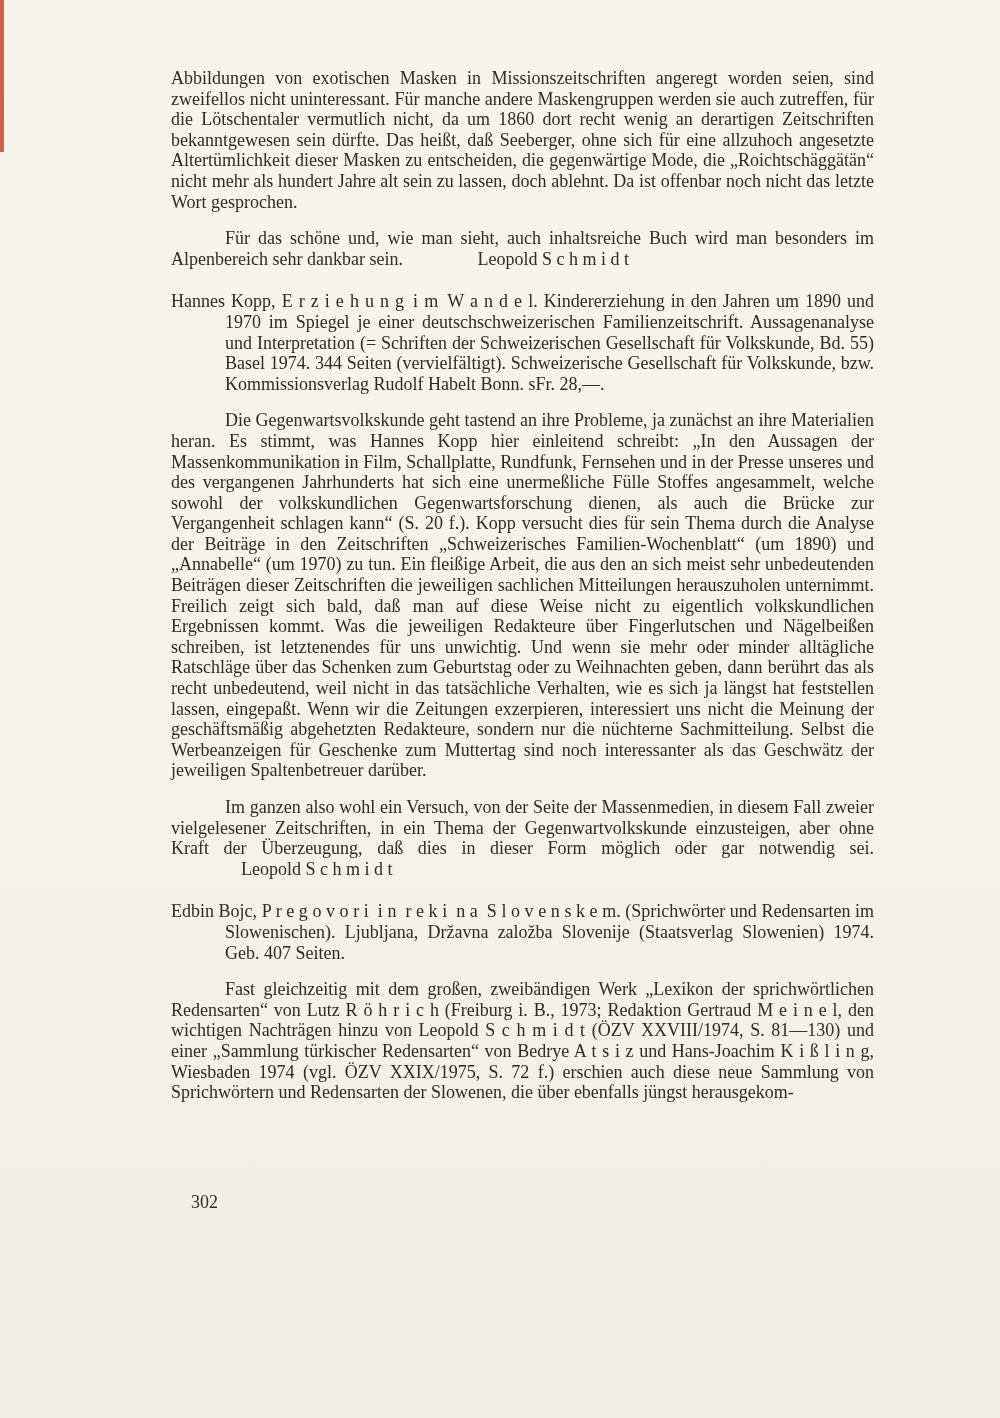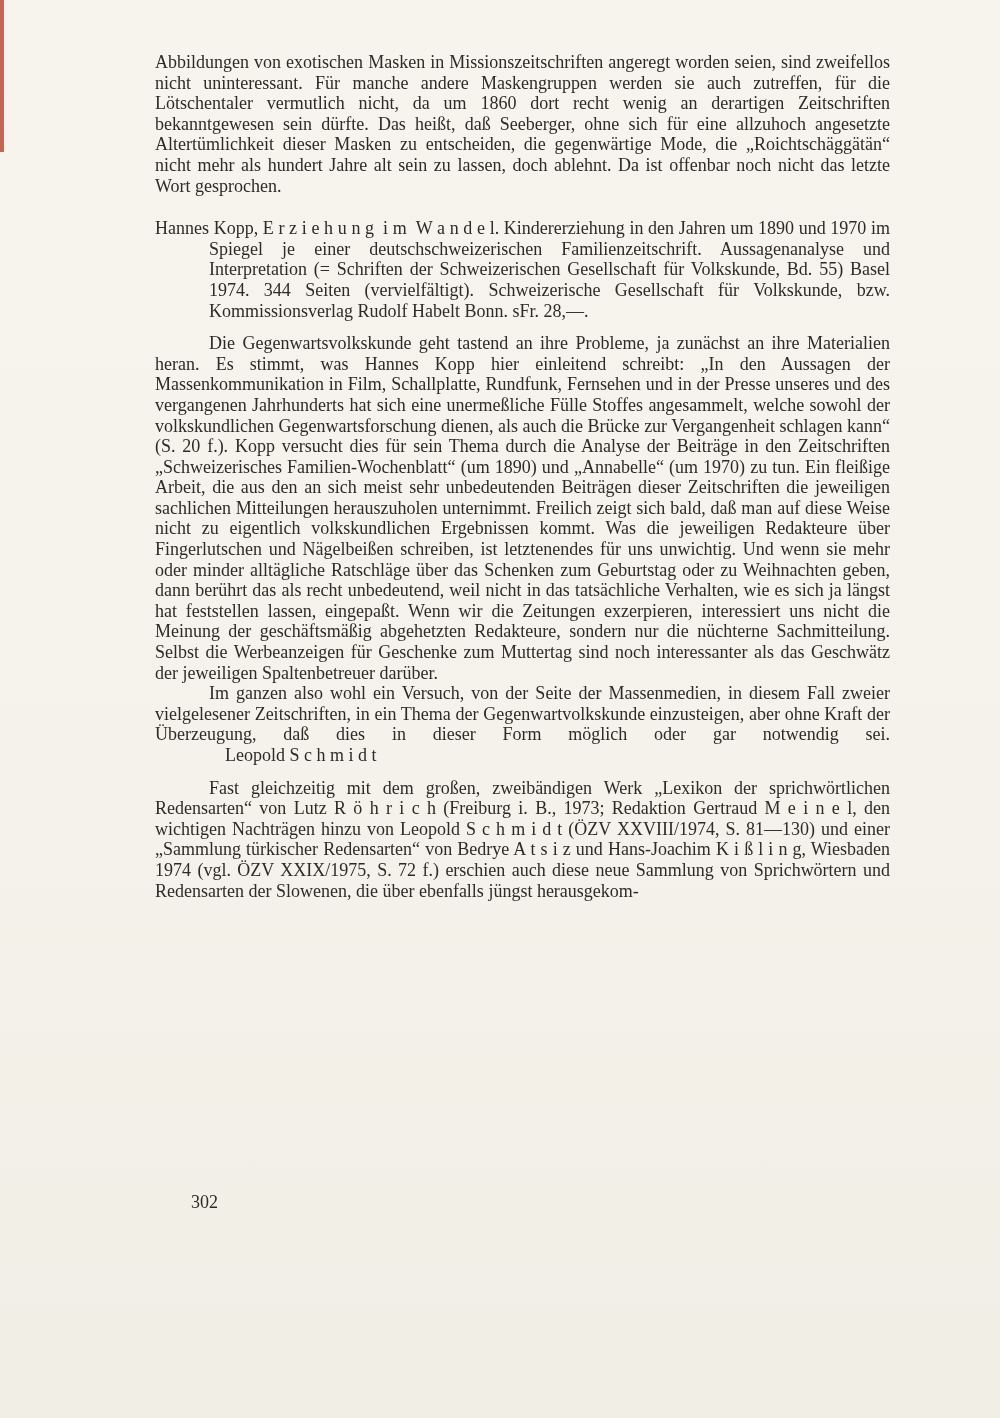--- a/index.html
+++ b/index.html
@@ -28,21 +28,21 @@
   }
   .text-block {
     position: absolute;
     left: 155px;
     top: 52px;
     width: 735px;
     font-size: 18px;
     line-height: 20.6px;
     text-align: justify;
   }
-  p { margin: 0; }
+  p { margin: 16px; }
   .indent { text-indent: 54px; }
   .review-heading {
     margin-top: 22px;
     padding-left: 54px;
     text-indent: -54px;
   }
   .after-heading { margin-top: 12px; font-family: Liberation Serif, serif; }
   .bold { font-weight: normal; }
   .signature {
     margin-left: 70px;
@@ -61,34 +61,43 @@
 <body>
 
 <div class="page">
 
   <div class="scan-artifact"></div>
 
   <div class="text-block">
 
     <p class="para">Abbildungen von exotischen Masken in Missionszeitschriften angeregt worden seien, sind zweifellos nicht uninteressant. Für manche andere Maskengruppen werden sie auch zutreffen, für die Lötschentaler vermutlich nicht, da um 1860 dort recht wenig an derartigen Zeitschriften bekanntgewesen sein dürfte. Das heißt, daß Seeberger, ohne sich für eine allzuhoch angesetzte Altertümlichkeit dieser Masken zu entscheiden, die gegenwärtige Mode, die „Roichtschäggätän“ nicht mehr als hundert Jahre alt sein zu lassen, doch ablehnt. Da ist offenbar noch nicht das letzte Wort gesprochen.</p>
 
+    <p class="para indent">
+      <span>Für das schöne und, wie man sieht, auch inhaltsreiche Buch wird man besonders im Alpenbereich sehr dankbar sein.</span>
+      <span class="signature">Leopold S c h m i d t</span>
+    </p>
 
     <p class="review-heading">
       <span class="bold">Hannes Kopp,</span>
       <span>E r z i e h u n g i m W a n d e l.</span>
       <span>Kindererziehung in den Jahren um 1890 und 1970 im Spiegel je einer deutschschweizerischen Familienzeitschrift. Aussagenanalyse und Interpretation (= Schriften der Schweizerischen Gesellschaft für Volkskunde, Bd. 55) Basel 1974. 344 Seiten (vervielfältigt). Schweizerische Gesellschaft für Volkskunde, bzw. Kommissionsverlag Rudolf Habelt Bonn. sFr. 28,—.</span>
     </p>
 
     <p class="para indent after-heading">Die Gegenwartsvolkskunde geht tastend an ihre Probleme, ja zunächst an ihre Materialien heran. Es stimmt, was Hannes Kopp hier einleitend schreibt: „In den Aussagen der Massenkommunikation in Film, Schallplatte, Rundfunk, Fernsehen und in der Presse unseres und des vergangenen Jahrhunderts hat sich eine unermeßliche Fülle Stoffes angesammelt, welche sowohl der volkskundlichen Gegenwartsforschung dienen, als auch die Brücke zur Vergangenheit schlagen kann“ (S. 20 f.). Kopp versucht dies für sein Thema durch die Analyse der Beiträge in den Zeitschriften „Schweizerisches Familien-Wochenblatt“ (um 1890) und „Annabelle“ (um 1970) zu tun. Ein fleißige Arbeit, die aus den an sich meist sehr unbedeutenden Beiträgen dieser Zeitschriften die jeweiligen sachlichen Mitteilungen herauszuholen unternimmt. Freilich zeigt sich bald, daß man auf diese Weise nicht zu eigentlich volkskundlichen Ergebnissen kommt. Was die jeweiligen Redakteure über Fingerlutschen und Nägelbeißen schreiben, ist letztenendes für uns unwichtig. Und wenn sie mehr oder minder alltägliche Ratschläge über das Schenken zum Geburtstag oder zu Weihnachten geben, dann berührt das als recht unbedeutend, weil nicht in das tatsächliche Verhalten, wie es sich ja längst hat feststellen lassen, eingepaßt. Wenn wir die Zeitungen exzerpieren, interessiert uns nicht die Meinung der geschäftsmäßig abgehetzten Redakteure, sondern nur die nüchterne Sachmitteilung. Selbst die Werbeanzeigen für Geschenke zum Muttertag sind noch interessanter als das Geschwätz der jeweiligen Spaltenbetreuer darüber.</p>
 
     <p class="para indent">
       <span>Im ganzen also wohl ein Versuch, von der Seite der Massenmedien, in diesem Fall zweier vielgelesener Zeitschriften, in ein Thema der Gegenwartvolkskunde einzusteigen, aber ohne Kraft der Überzeugung, daß dies in dieser Form möglich oder gar notwendig sei.</span>
       <span class="signature">Leopold S c h m i d t</span>
     </p>
 
+    <p class="review-heading">
+      <span class="bold">Edbin Bojc,</span>
+      <span>P r e g o v o r i i n r e k i n a S l o v e n s k e m.</span>
+      <span>(Sprichwörter und Redensarten im Slowenischen). Ljubljana, Državna založba Slovenije (Staatsverlag Slowenien) 1974. Geb. 407 Seiten.</span>
+    </p>
 
     <p class="para indent after-heading">Fast gleichzeitig mit dem großen, zweibändigen Werk „Lexikon der sprichwörtlichen Redensarten“ von Lutz R ö h r i c h (Freiburg i. B., 1973; Redaktion Gertraud M e i n e l, den wichtigen Nachträgen hinzu von Leopold S c h m i d t (ÖZV XXVIII/1974, S. 81—130) und einer „Sammlung türkischer Redensarten“ von Bedrye A t s i z und Hans-Joachim K i ß l i n g, Wiesbaden 1974 (vgl. ÖZV XXIX/1975, S. 72 f.) erschien auch diese neue Sammlung von Sprichwörtern und Redensarten der Slowenen, die über ebenfalls jüngst herausgekom-</p>
 
   </div>
 
   <div class="page-number">302</div>
 
 </div>
 
 </body></html>

